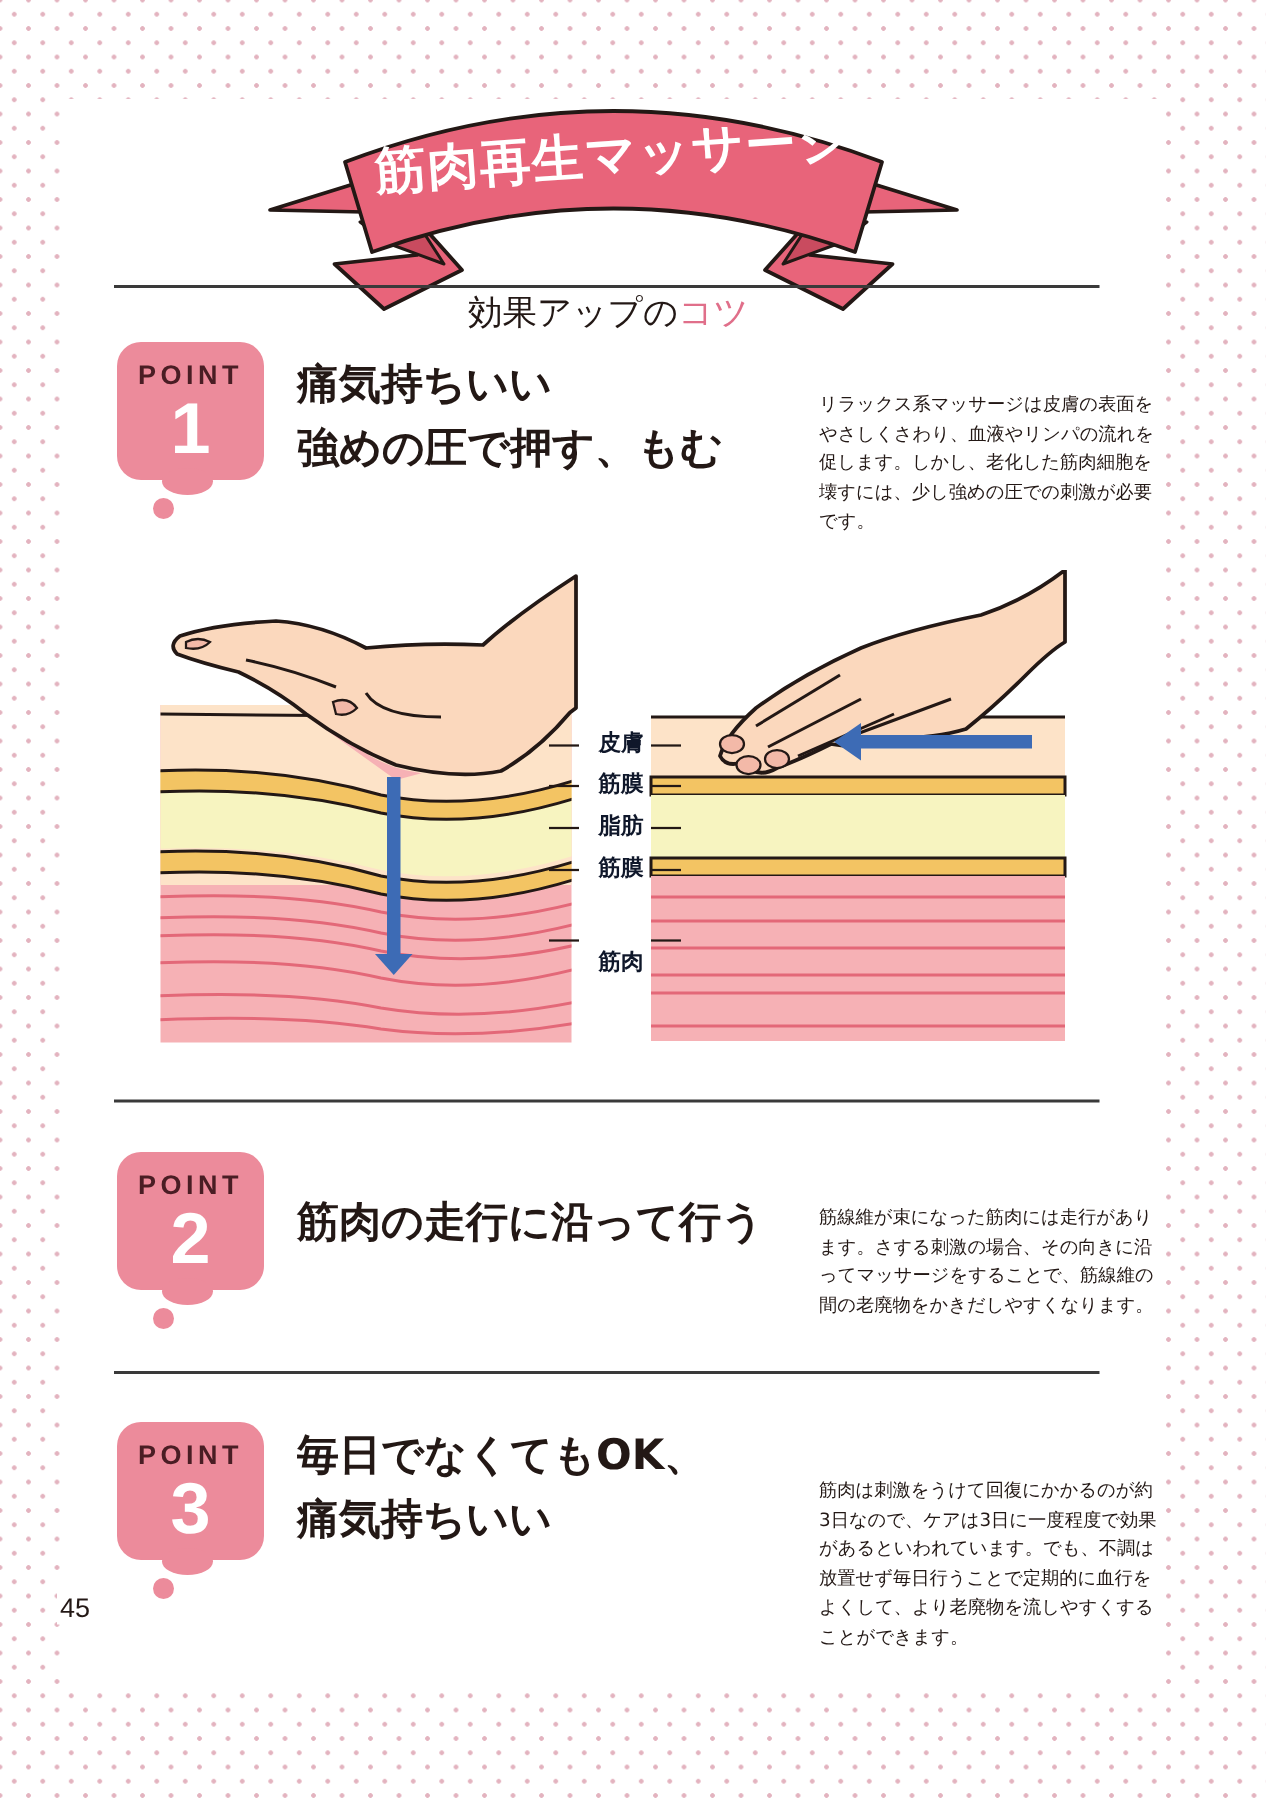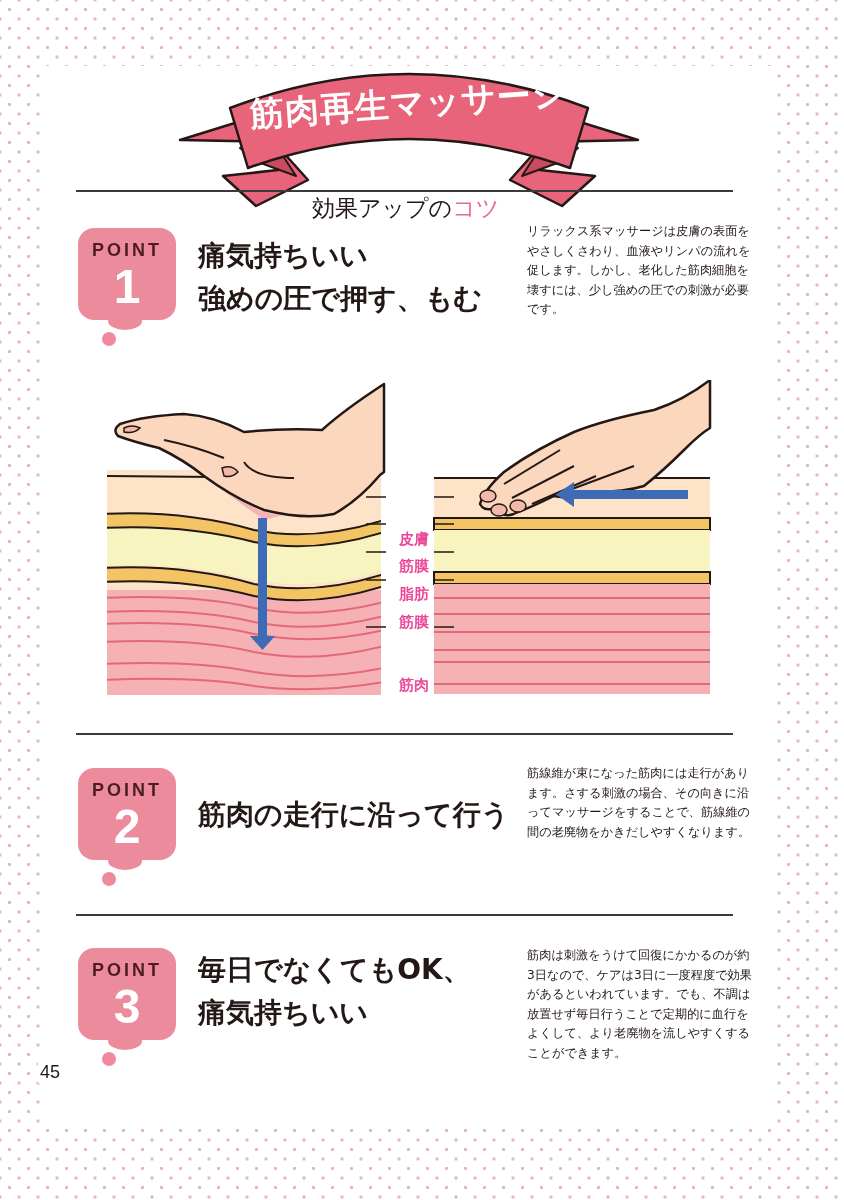--- a/index.html
+++ b/index.html
@@ -49,28 +49,29 @@
   }
   .badge .dot {
     position: absolute; left: 24px; bottom: -26px; width: 14px; height: 14px;
     background: #ec8b9b; border-radius: 50%;
   }
   .heading {
     position: absolute; font-size: 28px; font-weight: bold; line-height: 43px;
     color: #231815; white-space: nowrap;
   }
   .desc {
-    position: absolute; left: 527px; width: 225px; font-size: 12.2px; line-height: 19.5px;
+    position: absolute; left: 546px; width: 225px; font-size: 12.2px; line-height: 19.5px;
     color: #231815;
+    margin-top: 38px;
   }
   .illus { position: absolute; left: 104px; top: 380px; width: 620px; height: 320px; }
   .illus svg { width: 100%; height: 100%; display: block; }
   .layer-label {
-    position: absolute; font-size: 15px; font-weight: bold; color: #ec4899;
-    left: 392px; width: 44px; text-align: center; margin-top: 44px;
+    position: absolute; font-size: 15px; font-weight: bold; color: #0f172a;
+    left: 392px; width: 44px; text-align: center;
   }
   .page-number {
     position: absolute; left: 38px; top: 1062px; font-size: 18px; color: #231815;
     font-family: "Liberation Sans", sans-serif; background: #fff; padding: 0 2px; text-align: right;
   }
 </style>
 </head>
 <body>
 
 <div class="panel"></div>

